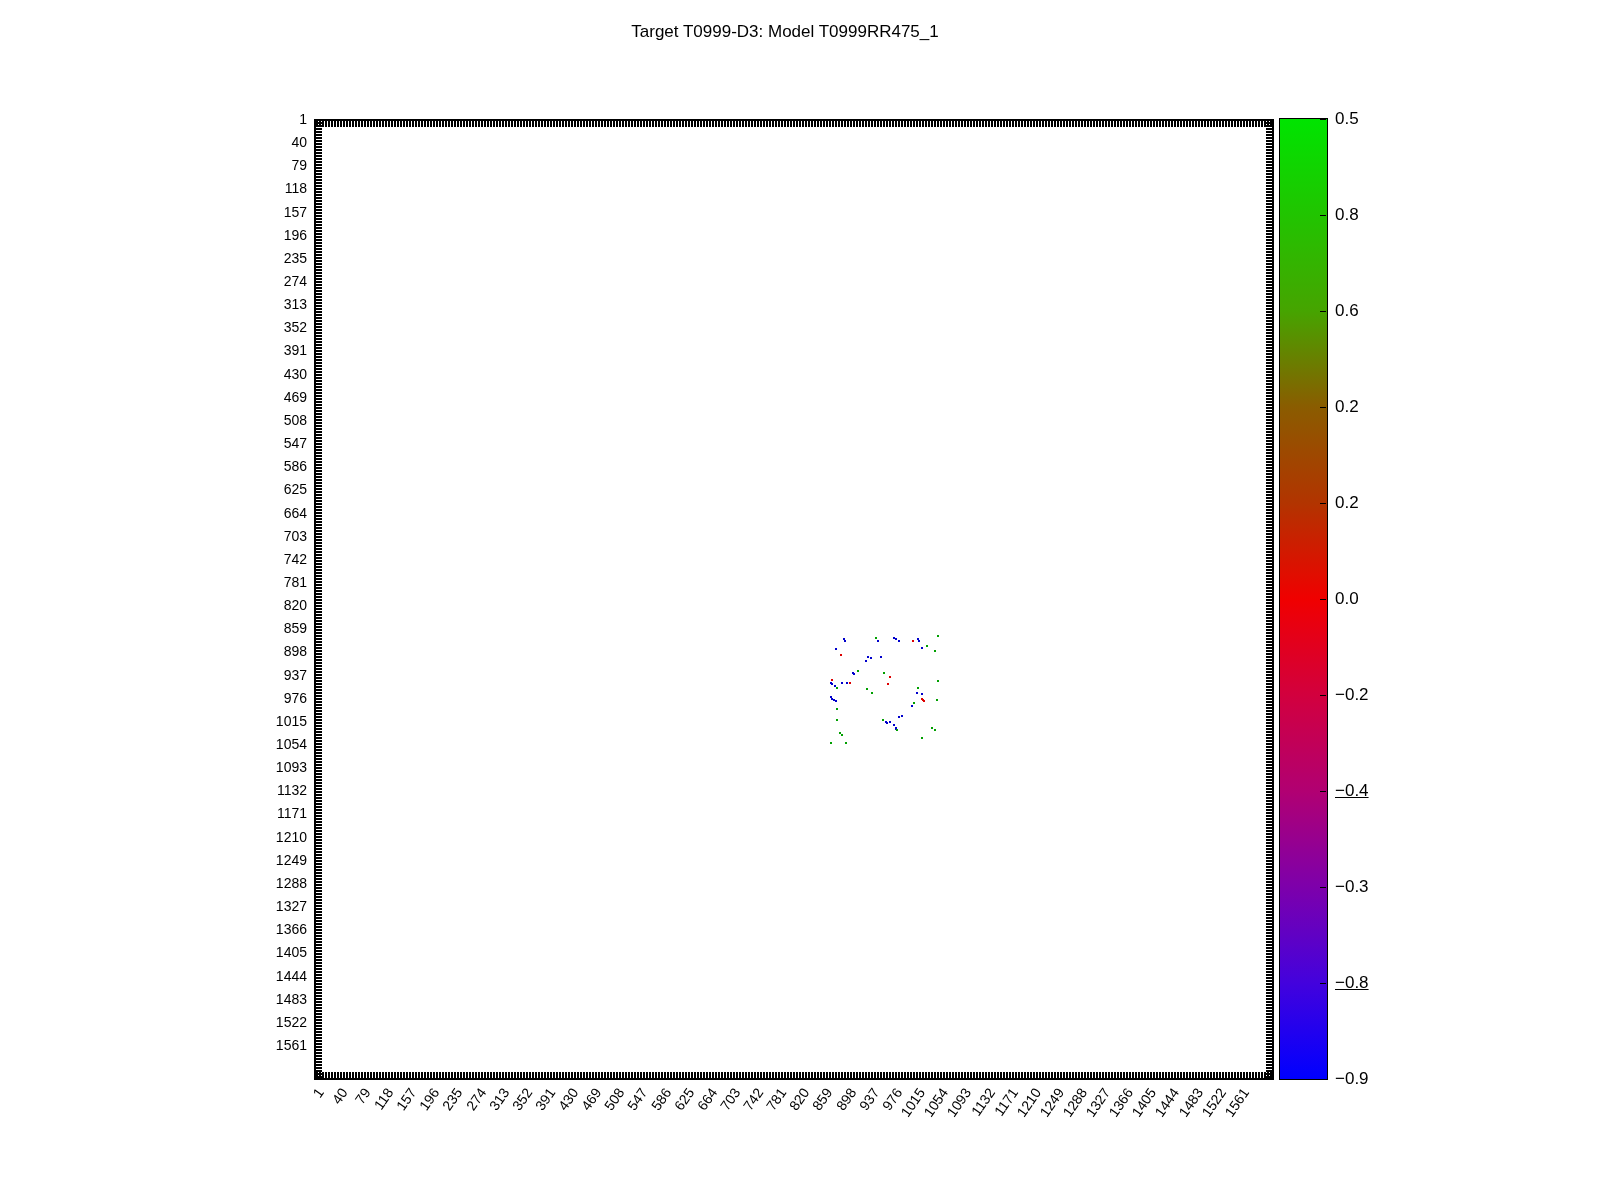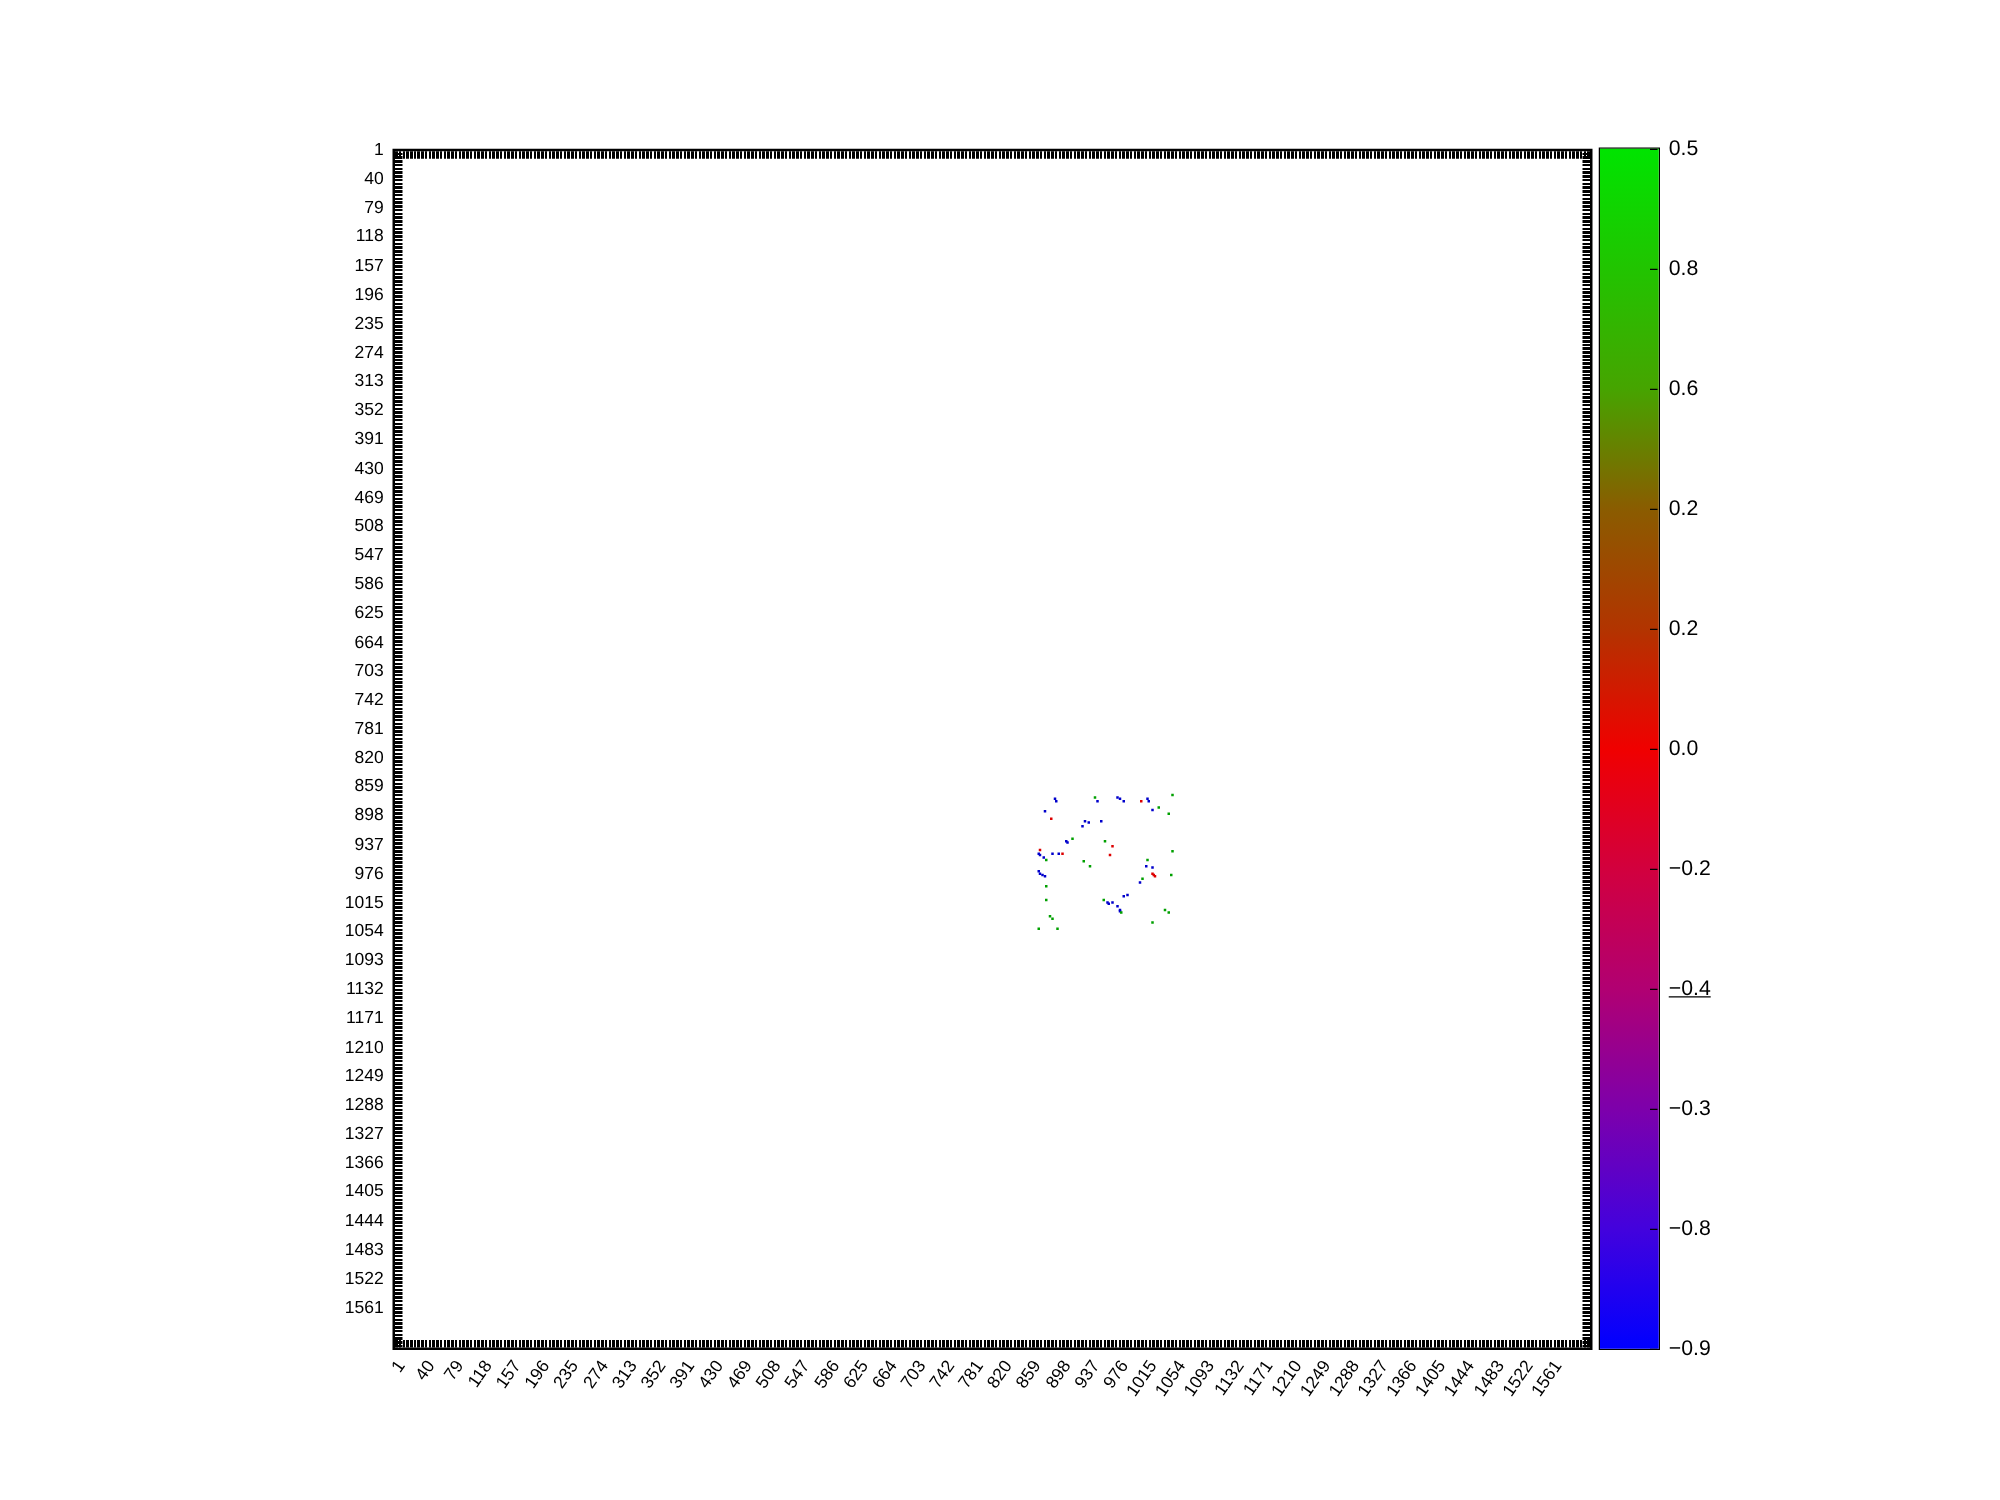--- a/index.html
+++ b/index.html
@@ -32,20 +32,21 @@
   .cbar-grad{position:absolute;left:0;top:0;right:0;bottom:0;}
   .cbtick{position:absolute;width:6px;height:1px;background:#000;}
   .cblabel{position:absolute;font-size:17px;transform:translateY(-50%);white-space:nowrap;}
 </style>
 </head>
 <body>
 
 <div class="figure">
 
   <div class="suptitle">
+    <div>Target T0999-D3: Model T0999RR475_1</div>
   </div>
 
 
   <div class="plot-frame">
     <div class="band top"></div>
     <div class="band bottom"></div>
     <div class="band left"></div>
     <div class="band right"></div>
     <div class="points-layer" id="points-layer">
         <div class="pt" style="background: rgb(0, 0, 204); left: 55.2193%; top: 54.1692%;"></div>
@@ -308,17 +309,17 @@
   <div id="cbar-labels">
       <div class="cblabel" style="left: 1335px; top: 119px;">0.5</div>
       <div class="cblabel" style="left: 1335px; top: 215px;">0.8</div>
       <div class="cblabel" style="left: 1335px; top: 311px;">0.6</div>
       <div class="cblabel" style="left: 1335px; top: 407px;">0.2</div>
       <div class="cblabel" style="left: 1335px; top: 503px;">0.2</div>
       <div class="cblabel" style="left: 1335px; top: 599px;">0.0</div>
       <div class="cblabel" style="left: 1335px; top: 695px;">−0.2</div>
       <div class="cblabel" style="left: 1335px; top: 791px; text-decoration: underline;">−0.4</div>
       <div class="cblabel" style="left: 1335px; top: 887px;">−0.3</div>
-      <div class="cblabel" style="left: 1335px; top: 983px;">−0.8</div>
+      <div class="cblabel" style="left: 1335px; top: 983px; text-decoration: underline;">−0.8</div>
       <div class="cblabel" style="left: 1335px; top: 1079px;">−0.9</div>
     </div>
 
 </div>
 
 </body></html>

